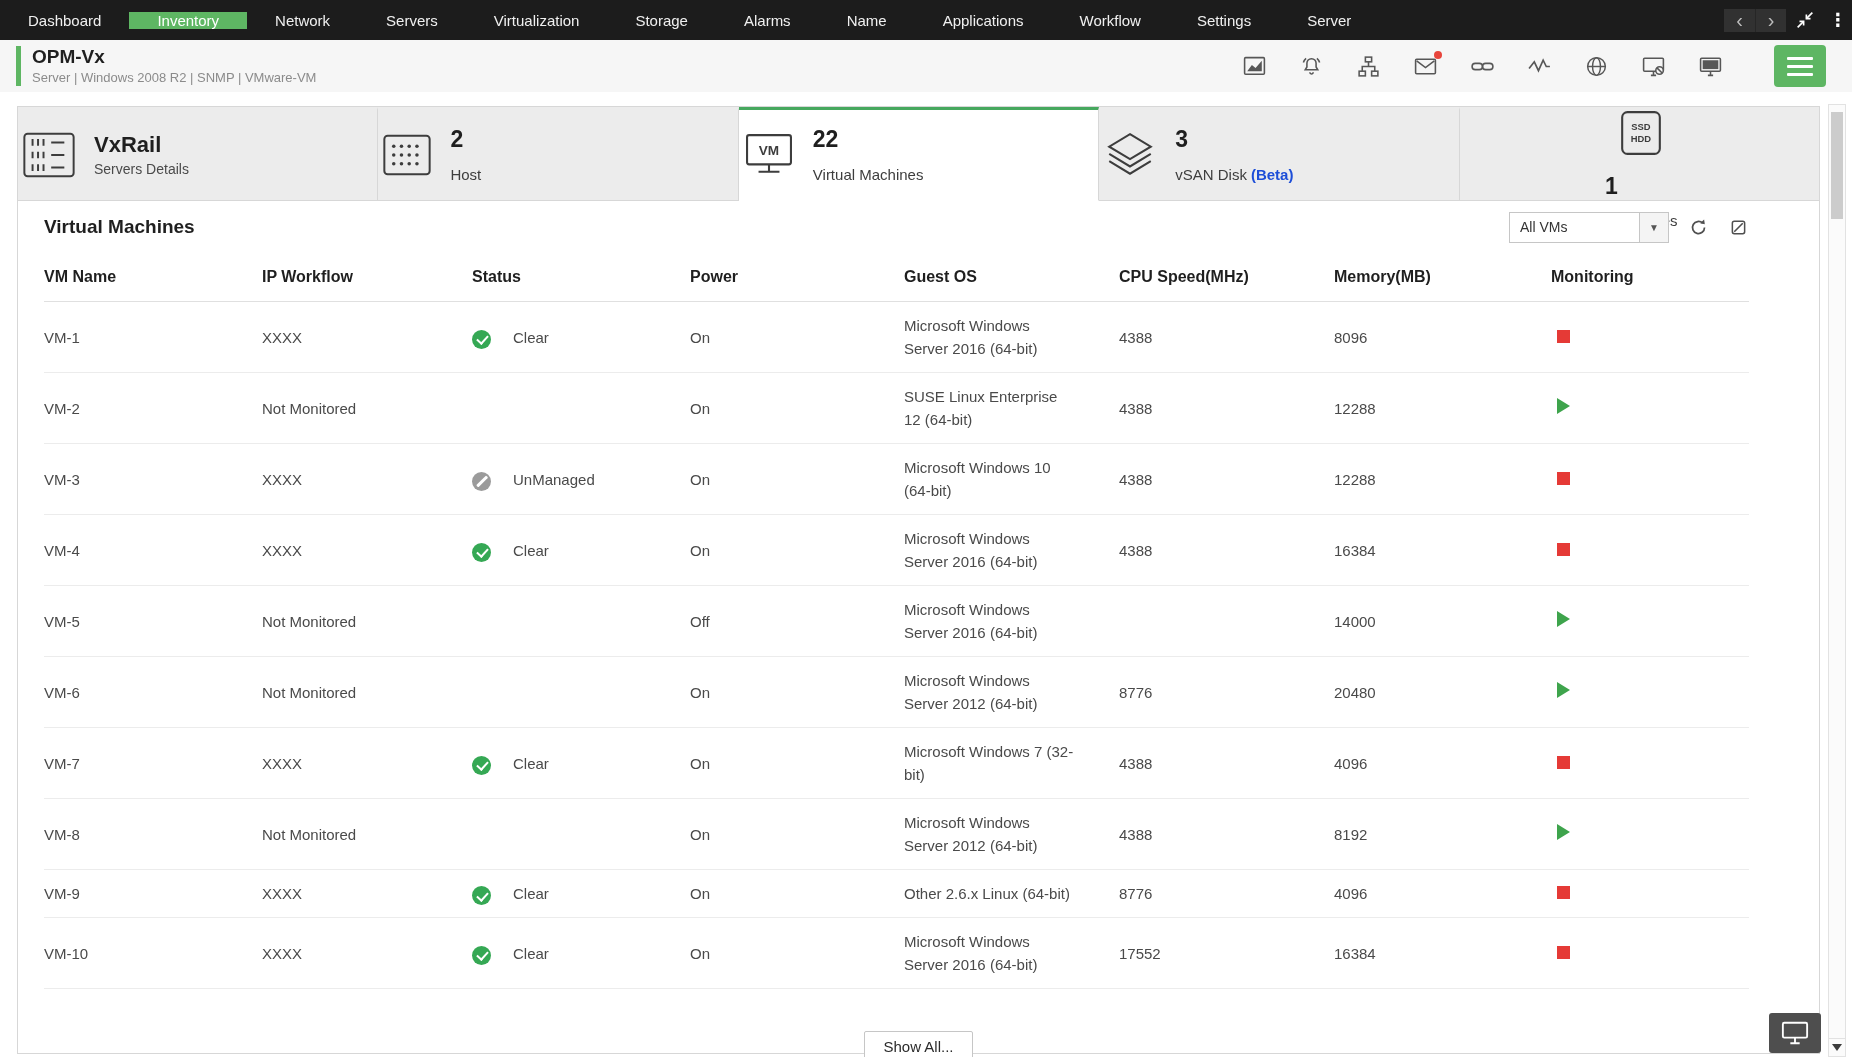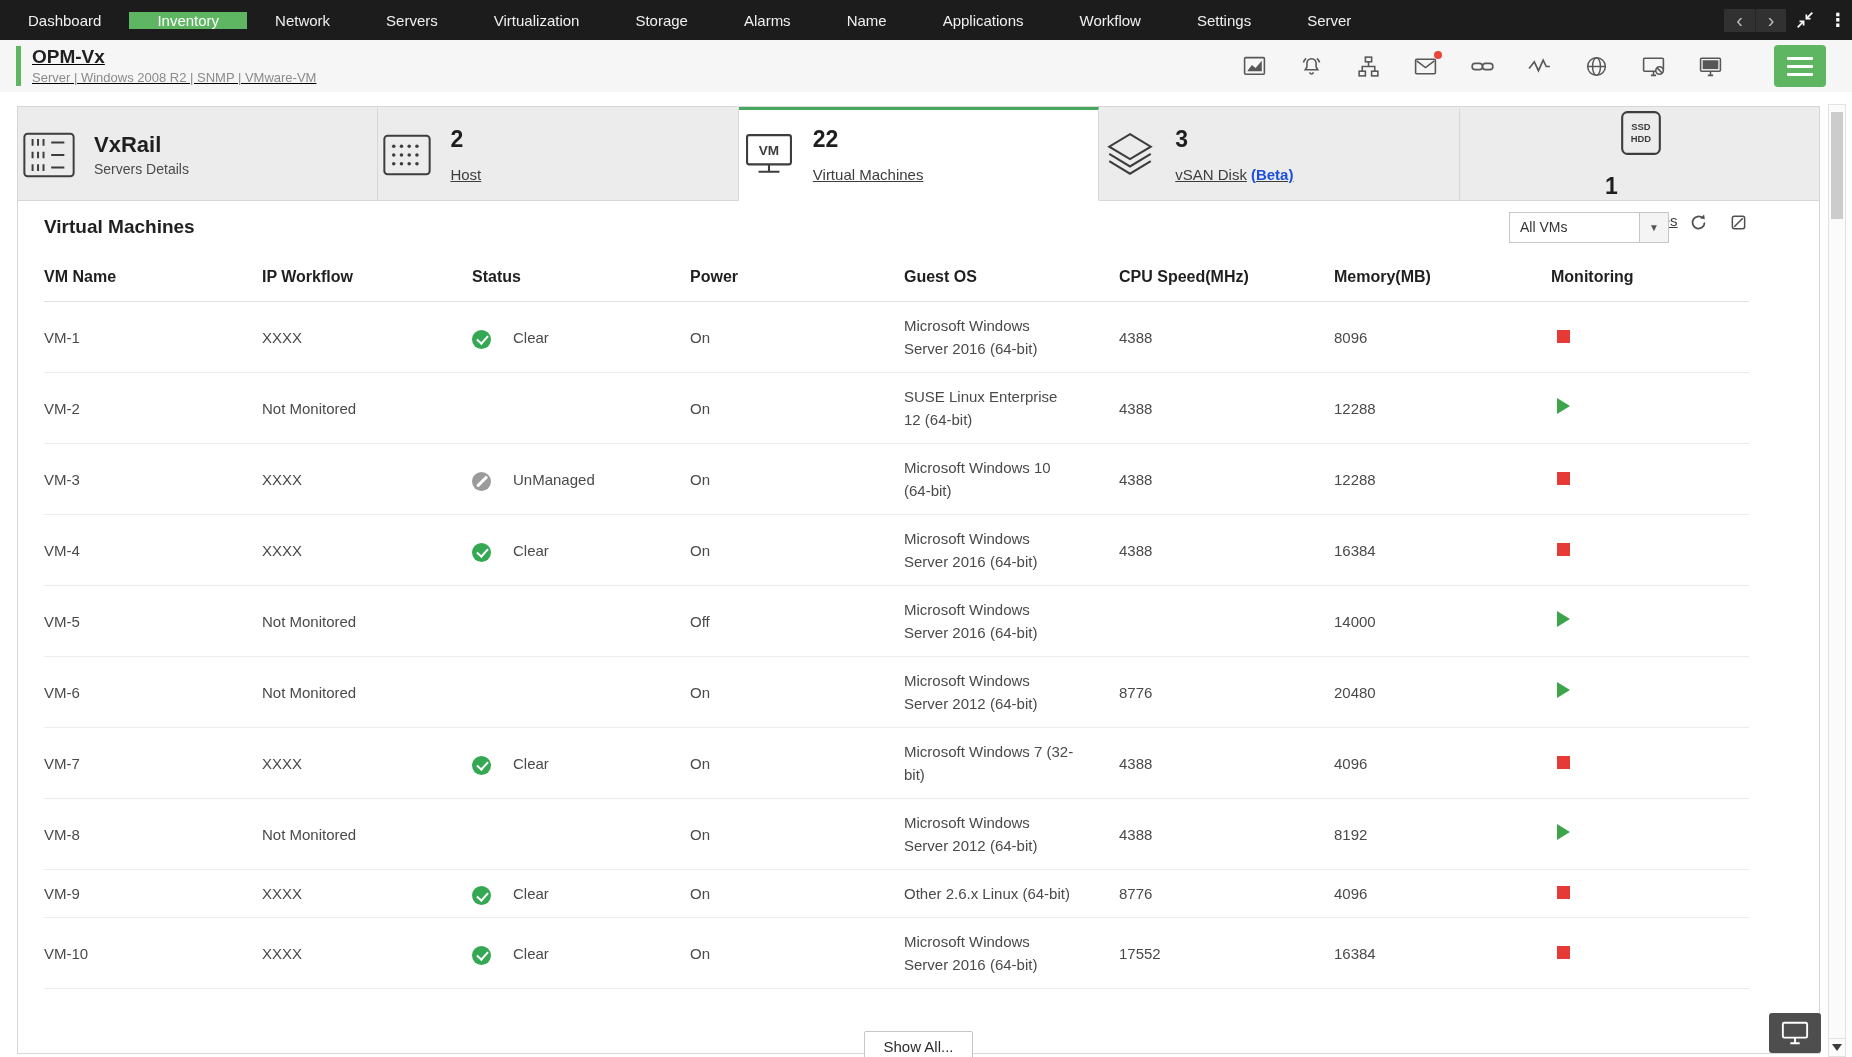--- a/index.html
+++ b/index.html
@@ -14,50 +14,50 @@
   .nav-right { margin-left:auto; display:flex; align-items:stretch; }
   .nav-pager { display:flex; align-items:stretch; background:#313131; }
   .pager-btn { width:31px; display:flex; align-items:center; justify-content:center; color:#bdbdbd; font-size:20px; cursor:pointer; }
   .pager-btn + .pager-btn { border-left:1px solid #262626; }
   .nav-icon-btn { width:38px; display:flex; align-items:center; justify-content:center; cursor:pointer; }
   .nav-dots { width:28px; display:flex; align-items:center; justify-content:center; color:#fff; font-size:18px; font-weight:bold; cursor:pointer; }
 
   
   .page-header { height:52px; background:#f6f6f6; display:flex; align-items:center; }
   .accent-bar { width:5px; height:40px; background:#5eb663; margin-left:16px; }
-  .title-block { margin-left:11px; display:flex; flex-direction:column;text-decoration:underline; }
+  .title-block { margin-left:11px; display:flex; flex-direction:column; }
   .page-title { font-size:19px; font-weight:bold; color:#1f1f1f; line-height:1.1; }
   .page-subtitle { font-size:13px; color:#8b8b8b; margin-top:3px; }
   .header-icons { margin-left:auto; display:flex; align-items:center; gap:31px; }
   .hicon { position:relative; width:26px; height:26px; display:flex; align-items:center; justify-content:center; cursor:pointer; }
   .hicon svg { width:25px; height:25px; display:block; }
   .notif-dot { position:absolute; top:-2px; right:-4px; width:8px; height:8px; border-radius:50%; background:#e8453c; }
   .menu-btn { width:52px; height:42px; margin:0 26px 0 20px; background:#5eb663; border-radius:4px; display:flex; flex-direction:column; align-items:center; justify-content:center; gap:5px; cursor:pointer; }
   .menu-btn span { display:block; width:26px; height:3px; background:#fff; border-radius:1px; }
 
   
   .content-wrapper { position:absolute; left:17px; top:106px; width:1803px; height:948px; border:1px solid #d7d7d7; background:#fff; }
 
   
   .summary-tabs { display:flex; height:94px; }
   .tab-card { flex:1; display:flex; align-items:center; gap:18px; padding-left:4px; background:#ececec; border-right:1px solid #d7d7d7; border-bottom:1px solid #d7d7d7; border-top:3px solid transparent; cursor:pointer; }
   .tab-card:last-child { border-right:none;flex-direction:column; }
   .tab-card.active { background:#fff; border-bottom-color:#fff; border-top-color:#46a85e; }
   .tab-icon svg { display:block; }
   .tab-text { display:flex; flex-direction:column; }
   .tab-num { font-size:23px; font-weight:bold; color:#1f1f1f; line-height:1.1; }
-  .tab-label { font-size:15px; color:#3d3d3d; margin-top:13px;text-decoration:underline; }
+  .tab-label { font-size:15px; color:#3d3d3d; margin-top:13px; }
   .tab-title { font-size:22px; font-weight:bold; color:#1f1f1f; line-height:1.1; }
   .tab-sub { font-size:14px; color:#4a4a4a; margin-top:4px; }
   .beta { font-weight:bold; color:#1d4ed8; margin-left:4px; }
 
   
   .panel-header { height:52px; display:flex; align-items:center; margin:0 70px 0 26px; }
   .panel-title { font-size:19px; font-weight:bold; color:#1f1f1f; }
-  .panel-controls { margin-left:auto; display:flex; gap:18px; }
+  .panel-controls { margin-left:auto; display:flex; align-items:center; gap:18px; }
   .dropdown { width:160px; height:31px; border:1px solid #c6c6c6; background:#fff; display:flex; align-items:center; cursor:pointer; }
   .dropdown-value { flex:1; font-size:14px; color:#333; padding-left:10px; }
   .dropdown-caret { width:29px; align-self:stretch; border-left:1px solid #c6c6c6; background:#f4f4f4; display:flex; align-items:center; justify-content:center; color:#555; font-size:10px; }
   .dropdown-caret::after { content:"▼"; }
   .ctl-icon { width:22px; height:22px; display:flex; align-items:center; justify-content:center; cursor:pointer; }
   .ctl-icon svg { display:block; }
 
   
   .vm-table { width:calc(100% - 96px); margin:0 70px 0 26px; border-collapse:collapse; table-layout:fixed; }
   col.c1{width:218px} col.c2{width:210px} col.c3{width:218px} col.c4{width:214px}

